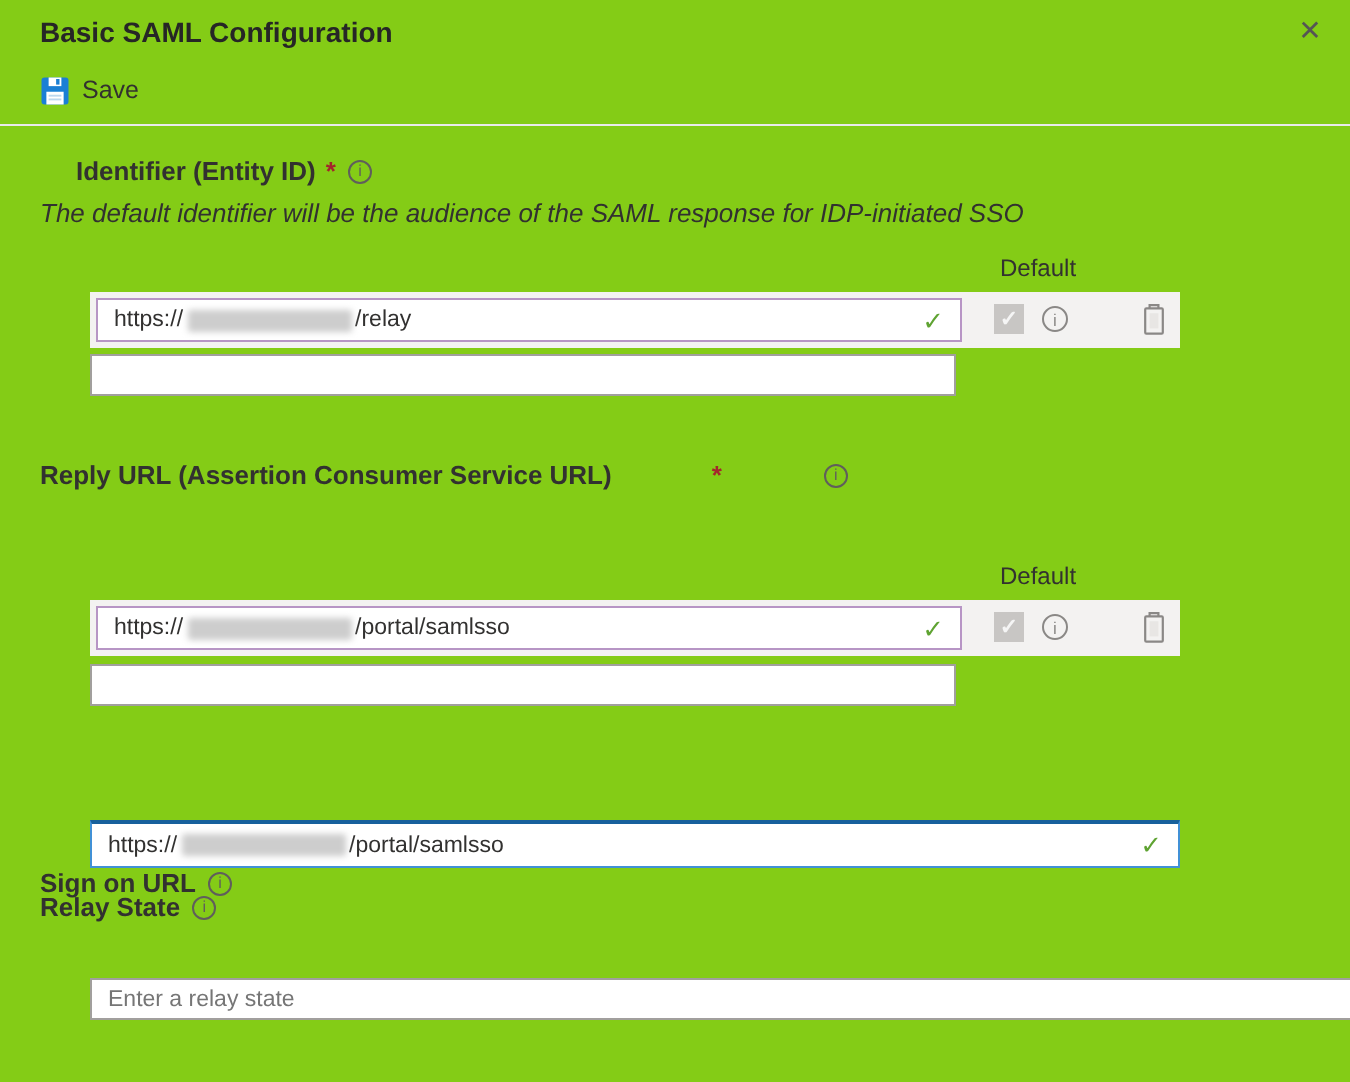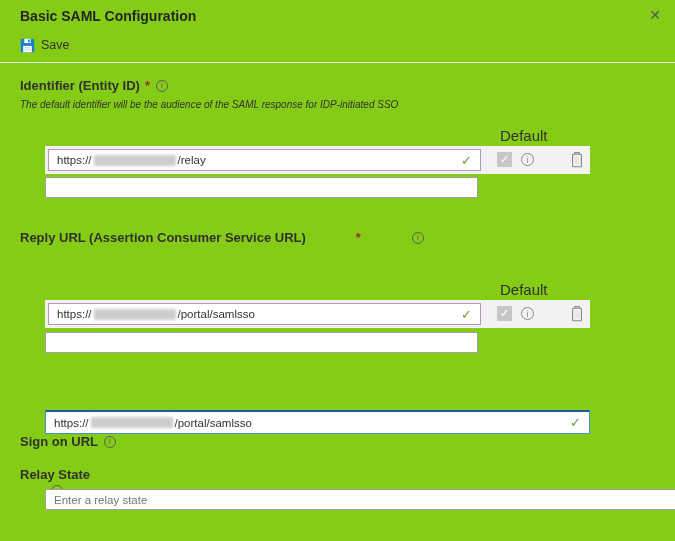--- a/index.html
+++ b/index.html
@@ -31,22 +31,22 @@
   .divider { position:absolute; left:0; top:62px; width:675px; height:1px; background:#eaeaea; }
   
   .sec-label { position:absolute; left:20px; font-size:13px; font-weight:bold; color:#323130; display:flex; align-items:center; gap:3px; }
   .req { color:#a4262c; font-weight:bold; margin-left:2px; }
   .info-icon {
     display:inline-flex; align-items:center; justify-content:center;
     width:12px; height:12px; border:1px solid #605e5c; border-radius:50%;
     font-size:8px; font-weight:normal; font-style:normal; color:#605e5c;
     margin-left:3px; flex:0 0 auto; cursor:pointer;
   }
-  .sec-desc { position:absolute; left:20px; font-size:10px; font-style:italic; color:#323130; }
-  .default-header { position:absolute; left:500px; font-size:15px; color:#323130; }
+  .sec-desc { position:absolute; left:20px; font-size:13px; font-style:italic; color:#323130; }
+  .default-header { position:absolute; left:500px; font-size:12px; color:#323130; }
   
   .url-row {
     position:absolute; left:45px; width:545px; height:28px;
     background:#f3f2f1;
   }
   .url-input {
     position:absolute; left:3px; top:3px; width:433px; height:22px;
     background:#fff; border:1px solid #b795c5;
     display:flex; align-items:center;
     padding:0 8px; font-size:11.5px; color:#323130;
@@ -98,21 +98,21 @@
       <rect x="4.6" y="0.8" width="6.8" height="4.6" fill="#ffffff"></rect>
       <rect x="8.6" y="1.6" width="1.8" height="3" fill="#1a7fd4"></rect>
       <rect x="3.4" y="8.4" width="9.2" height="6.8" fill="#ffffff"></rect>
       <rect x="4.6" y="10" width="6.8" height="1" fill="#bcd8ee"></rect>
       <rect x="4.6" y="12" width="6.8" height="1" fill="#bcd8ee"></rect>
     </svg>
     <span class="save-label">Save</span>
   </div>
   <div class="divider"></div>
 
-  <div class="sec-label" style="top:78px;">
+  <div class="sec-label" style="top:78px;margin-left:18px;">
     <span>Identifier (Entity ID)</span>
       <span class="req">*</span>
     <span class="info-icon">i</span>
   </div>
   <div class="sec-desc" style="top:99px;">The default identifier will be the audience of the SAML response for IDP-initiated SSO</div>
   <div class="default-header" style="top:127px;">Default</div>
 
   <div class="url-row" style="top:146px;">
     <div class="url-input">
       <span>https://</span>
@@ -162,19 +162,19 @@
     <span>Sign on URL</span>
     <span class="info-icon">i</span>
   </div>
   <div class="signon-input" style="top:410px;">
     <span>https://</span>
       <span class="redacted"></span>
       <span>/portal/samlsso</span>
     <span class="valid-check">✓</span>
   </div>
 
-  <div class="sec-label" style="top:467px;flex-direction:column;">
+  <div class="sec-label" style="top:446px;">
     <span>Relay State</span>
     <span class="info-icon">i</span>
   </div>
   <input class="wide-input" style="top: 489px;" type="text" placeholder="Enter a relay state">
 
 </div>
 
 </body></html>

